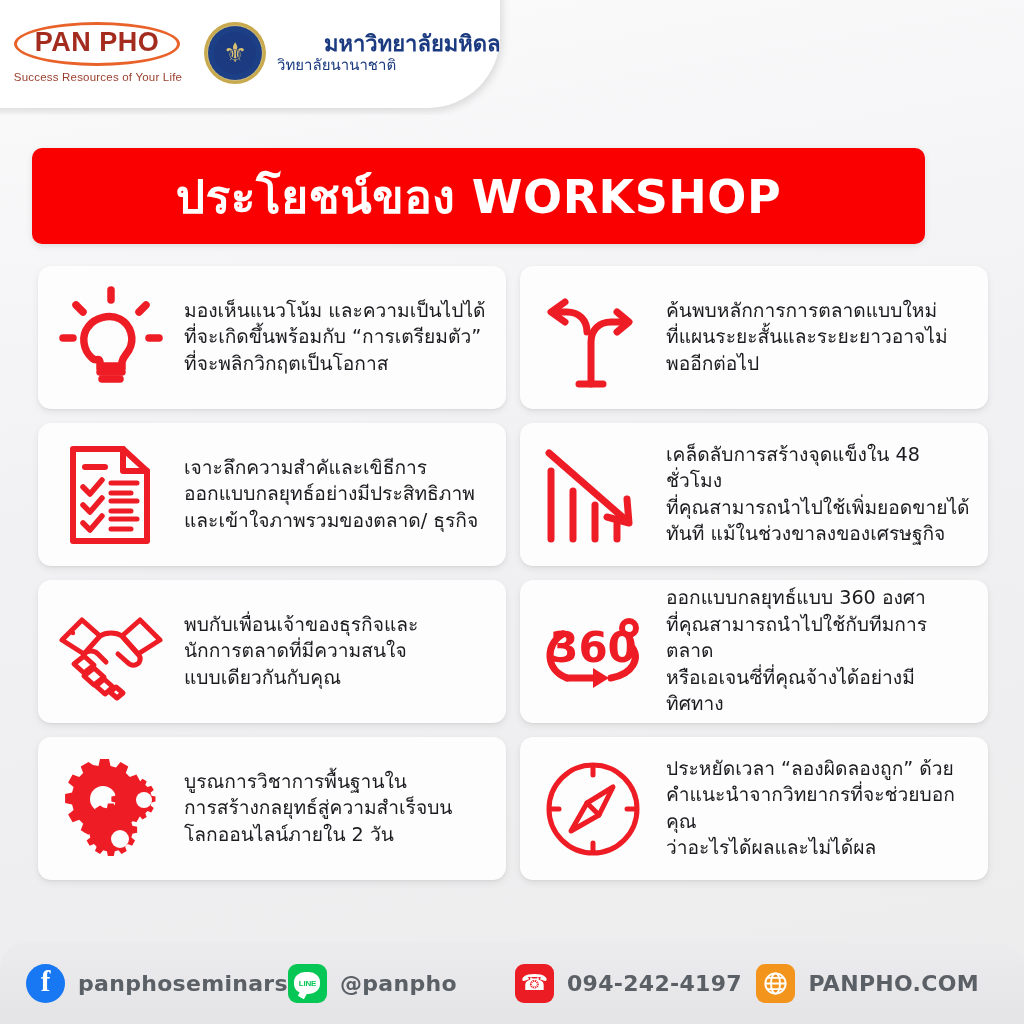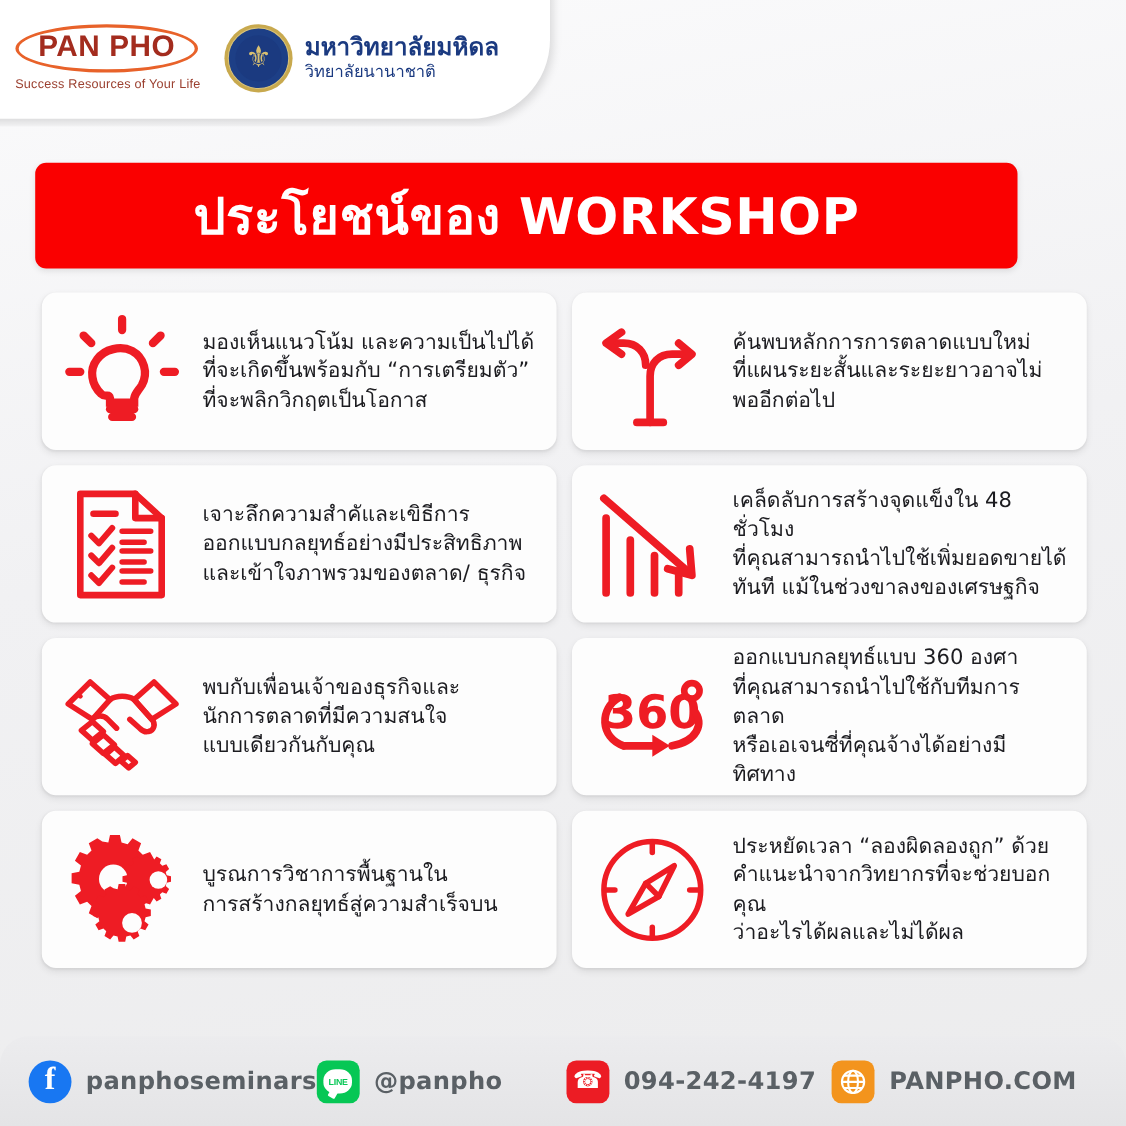--- a/index.html
+++ b/index.html
@@ -69,21 +69,21 @@
     background: #1d3f86;
     border: 1.2px solid #d8c27a;
   }
   .seal-inner {
     position: absolute; inset: 10px; border-radius: 50%;
     background: #1b3a80;
     display: flex; align-items: center; justify-content: center;
   }
   .seal-glyph { color: #d9c071; font-size: 27px; line-height: 1; }
   .mahidol-text { display: flex; flex-direction: column; justify-content: center; }
-  .mahidol-l1 { font-size: 22px; color: #1b3a80; font-weight: bold; line-height: 1.15; }
+  .mahidol-l1 { font-size: 22px; color: #1b3a80; font-weight: bold; line-height: 1.15; margin-left: 47px; }
   .mahidol-l2 { font-size: 15px; color: #1b3a80; line-height: 1.2; }
 
   
   .title-banner {
     position: absolute; top: 148px; left: 32px;
     width: 893px; height: 96px;
     background: #fa0000;
     border-radius: 10px;
     display: flex; align-items: center; justify-content: center;
     box-shadow: 0 2px 6px rgba(0,0,0,0.10);
@@ -325,20 +325,21 @@
           <circle cx="46" cy="42" r="13" fill="#fdfdfd"></circle>
           <path d="M84 28 l3.5 0.8 1 -4.6 h5.8 l1 4.6 3.6 1 3 -3.6 5 2.9 -1.6 4.3 2.6 2.6 4.3 -1.6 2.9 5 -3.6 3 1 3.6 4.6 1 v5.8 l-4.6 1 -1 3.6 3.6 3 -2.9 5 -4.3 -1.6 -2.6 2.6 1.6 4.3 -5 2.9 -3 -3.6 -3.6 1 -1 4.6 h-5.8 l-1 -4.6 -3.5 -1 -3 3.6 -5 -2.9 1.6 -4.3 -2.6 -2.6 -4.3 1.6 -2.9 -5 3.6 -3 -1 -3.6 -4.6 -1 v-5.8 l4.6 -1 1 -3.6 -3.6 -3 2.9 -5 4.3 1.6 2.6 -2.6 -1.6 -4.3 5 -2.9 z" transform="translate(-16,-6) scale(0.86) translate(16,6)"></path>
           <circle cx="87" cy="43" r="8" fill="#fdfdfd"></circle>
           <path d="M55 62 l4.5 1 1.2 -5.8 h7.3 l1.2 5.8 4.5 1.2 3.7 -4.5 6.3 3.7 -2 5.3 3.2 3.2 5.3 -2 3.7 6.3 -4.5 3.7 1.2 4.5 5.8 1.2 v7.3 l-5.8 1.2 -1.2 4.5 4.5 3.7 -3.7 6.3 -5.3 -2 -3.2 3.2 2 5.3 -6.3 3.7 -3.7 -4.5 -4.5 1.2 -1.2 5.8 h-7.3 l-1.2 -5.8 -4.5 -1.2 -3.7 4.5 -6.3 -3.7 2 -5.3 -3.2 -3.2 -5.3 2 -3.7 -6.3 4.5 -3.7 -1.2 -4.5 -5.8 -1.2 v-7.3 l5.8 -1.2 1.2 -4.5 -4.5 -3.7 3.7 -6.3 5.3 2 3.2 -3.2 -2 -5.3 6.3 -3.7 z" transform="translate(6,-2) scale(0.82) translate(-6,2)"></path>
           <circle cx="63" cy="82" r="9" fill="#fdfdfd"></circle>
         </svg>
       </div>
       <div class="card-text">
         <div>บูรณการวิชาการพื้นฐานใน</div>
         <div>การสร้างกลยุทธ์สู่ความสำเร็จบน</div>
+        <div>โลกออนไลน์ภายใน 2 วัน</div>
       </div>
     </div>
 
     <div class="card">
       <div class="card-icon">
         <svg width="104" height="104" viewBox="0 0 104 104" fill="none" stroke="#ee1c24" stroke-width="5" stroke-linecap="round" stroke-linejoin="round">
           <circle cx="52" cy="52" r="44"></circle>
           <path d="M52 10 V18"></path>
             <path d="M52 86 V94"></path>
           <path d="M10 52 H18"></path>

